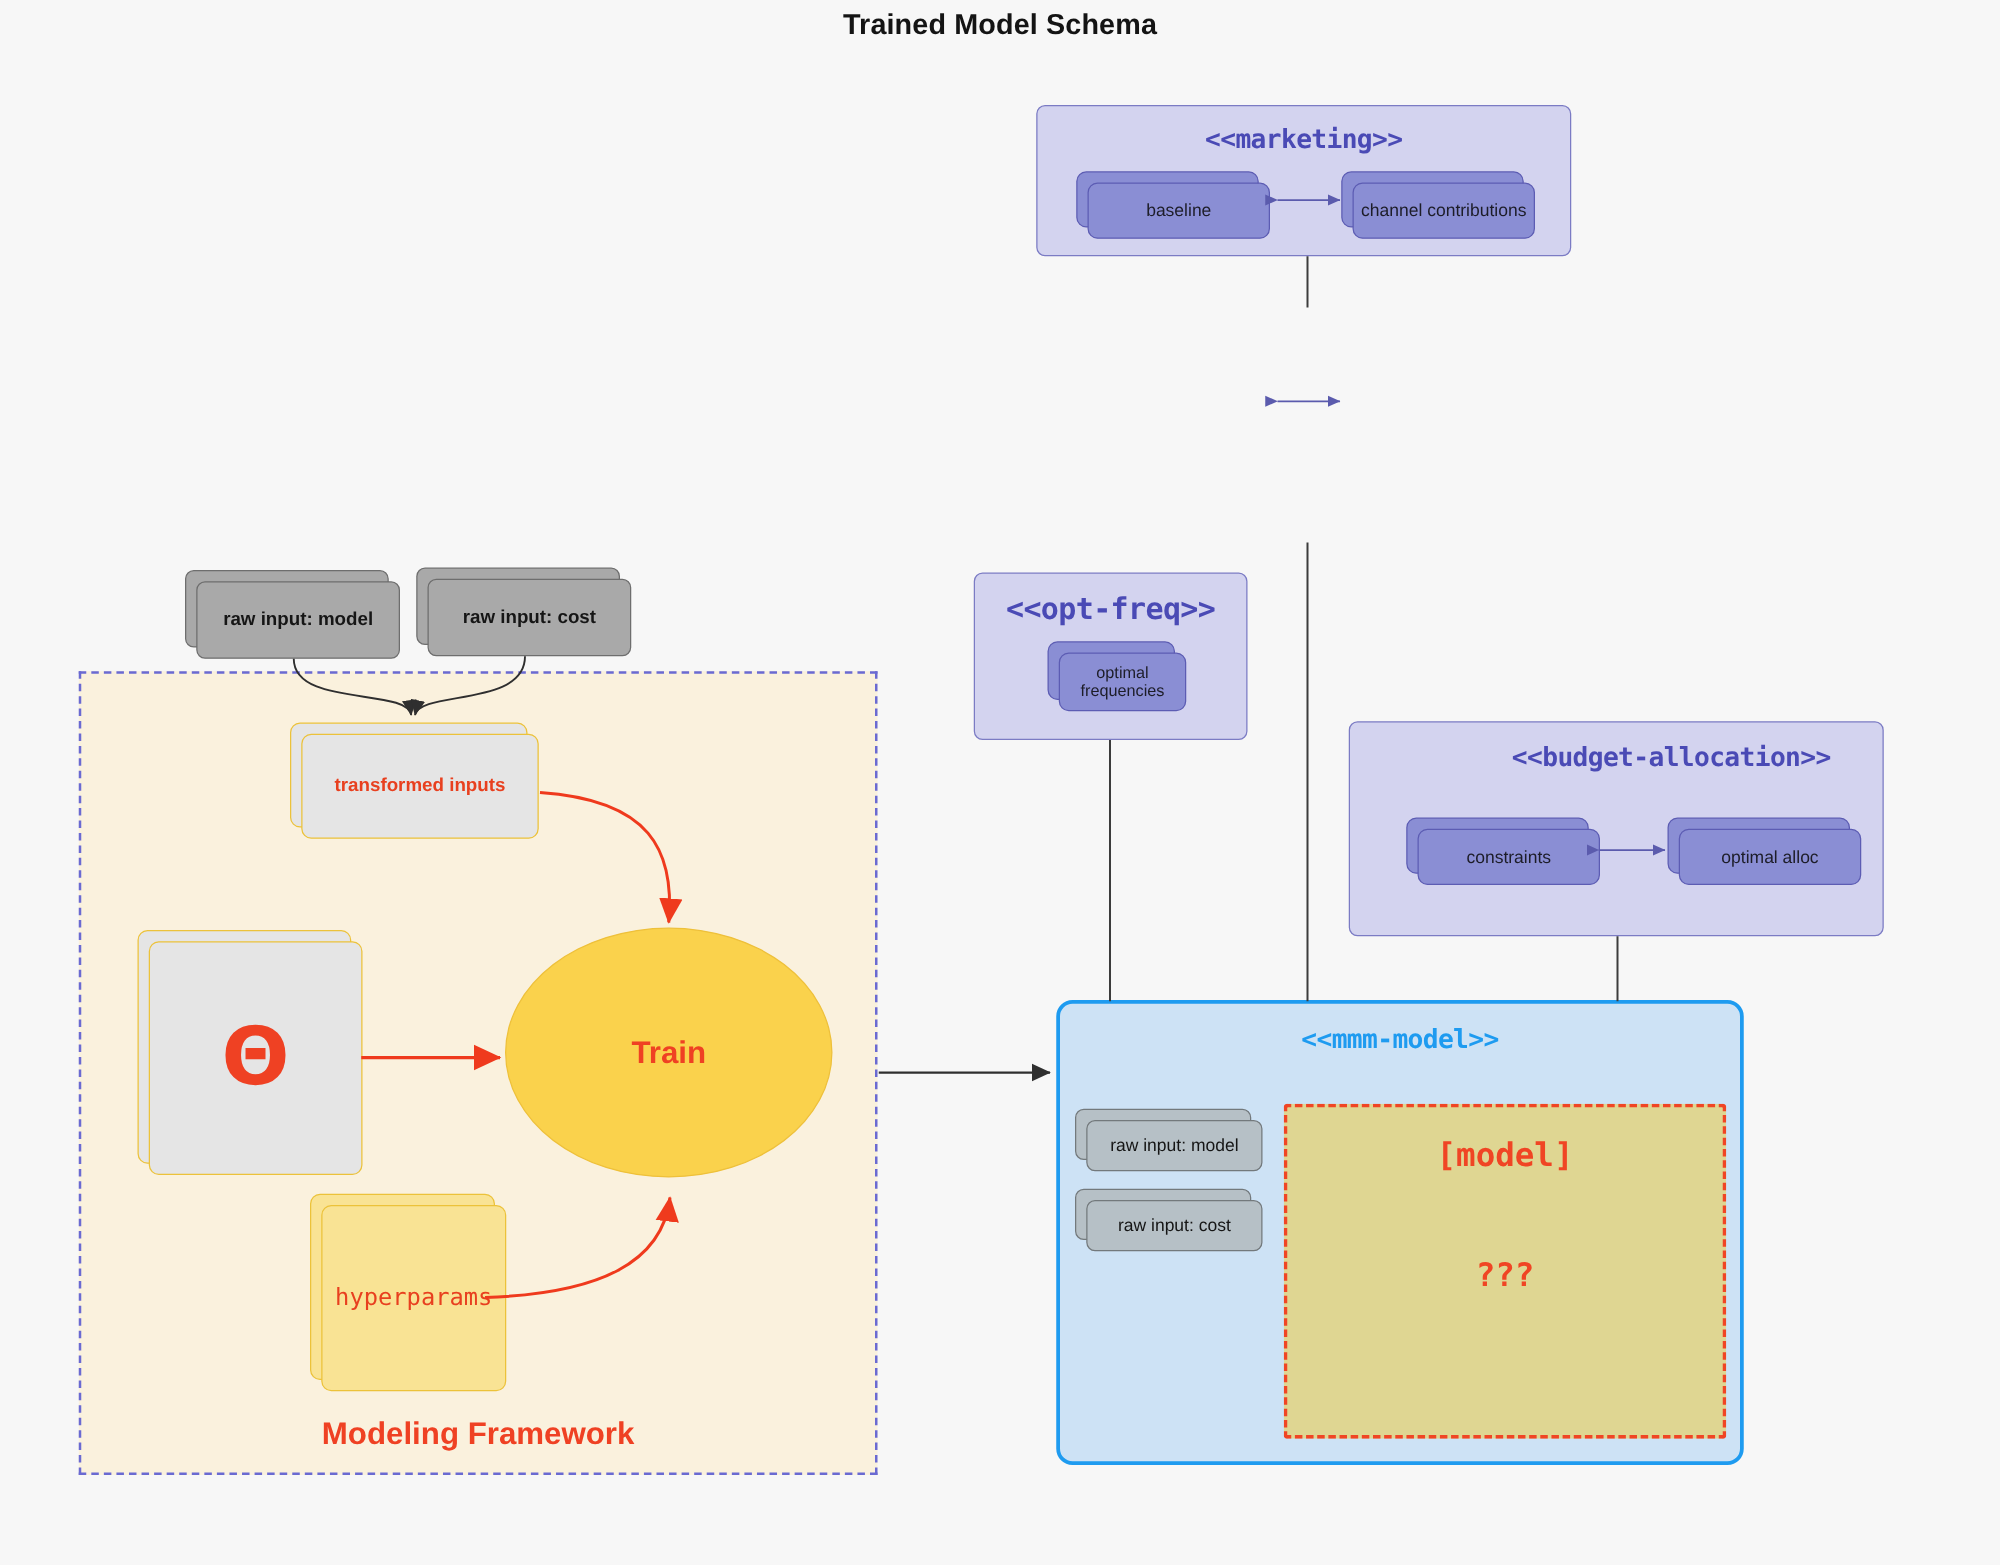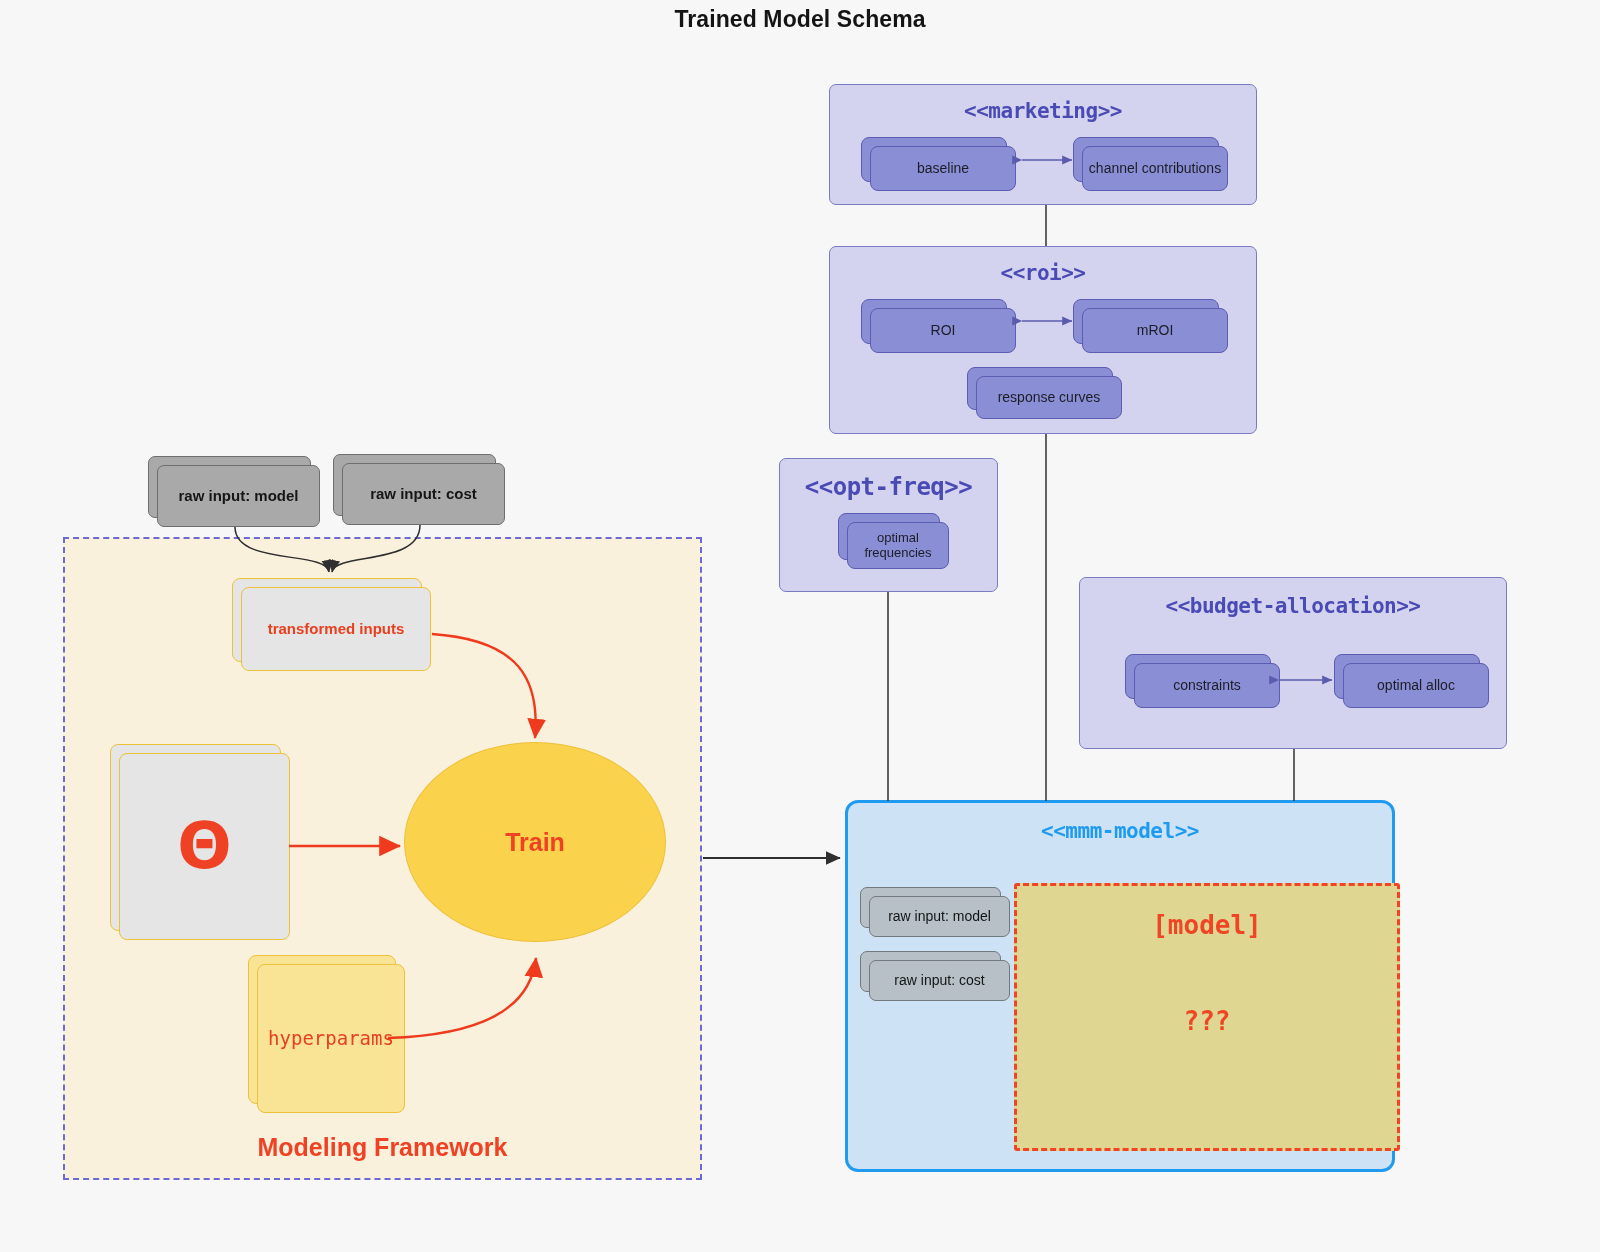--- a/index.html
+++ b/index.html
@@ -262,67 +262,52 @@
     <div class="card purple" style="left:31px; top:52px; width:155px; height:54px;">
       <div class="shadow-c"></div>
       <div class="front-c">baseline</div>
     </div>
     <div class="card purple" style="left:243px; top:52px; width:155px; height:54px;">
       <div class="shadow-c"></div>
       <div class="front-c">channel contributions</div>
     </div>
   </div>
 
-  <div class="abs package" id="pkg-roi" style="left:829px; top:246px; width:428px; height:188px;">
-    <div class="pkg-title" style="top:14px; font-size:21px;">&lt;&lt;roi&gt;&gt;</div>
-    <div class="card purple" style="left:31px; top:52px; width:155px; height:54px;">
-      <div class="shadow-c"></div>
-      <div class="front-c">ROI</div>
-    </div>
-    <div class="card purple" style="left:243px; top:52px; width:155px; height:54px;">
-      <div class="shadow-c"></div>
-      <div class="front-c">mROI</div>
-    </div>
-    <div class="card purple" style="left:137px; top:120px; width:155px; height:52px;">
-      <div class="shadow-c"></div>
-      <div class="front-c">response curves</div>
-    </div>
-  </div>
 
   <div class="abs package" id="pkg-optfreq" style="left:779px; top:458px; width:219px; height:134px;">
     <div class="pkg-title" style="top:14px; font-size:24px;">&lt;&lt;opt-freq&gt;&gt;</div>
     <div class="card purple" style="left:58px; top:54px; width:111px; height:56px;">
       <div class="shadow-c"></div>
       <div class="front-c" style="font-size:13px; padding:0 6px;">optimal frequencies</div>
     </div>
   </div>
 
   <div class="abs package" id="pkg-budget" style="left:1079px; top:577px; width:428px; height:172px;">
-    <div class="pkg-title" style="top:16px; font-size:21px;">&lt;&lt;budget-allocation&gt;&gt;</div>
+    <div class="pkg-title" style="top:16px; font-size:21px;margin-left:44px;">&lt;&lt;budget-allocation&gt;&gt;</div>
     <div class="card purple" style="left:45px; top:76px; width:155px; height:54px;">
       <div class="shadow-c"></div>
       <div class="front-c">constraints</div>
     </div>
     <div class="card purple" style="left:254px; top:76px; width:155px; height:54px;">
       <div class="shadow-c"></div>
       <div class="front-c">optimal alloc</div>
     </div>
   </div>
 
   <div class="abs" id="mmm-model" style="left:845px; top:800px; width:550px; height:372px;">
     <div id="mmm-title" style="top:16px;">&lt;&lt;mmm-model&gt;&gt;</div>
     <div class="card graysoft" style="left:12px; top:84px; width:150px; height:50px;">
       <div class="shadow-c"></div>
       <div class="front-c">raw input: model</div>
     </div>
     <div class="card graysoft" style="left:12px; top:148px; width:150px; height:50px;">
       <div class="shadow-c"></div>
       <div class="front-c">raw input: cost</div>
     </div>
-    <div id="model-dashed" style="left:166px; top:80px; width:348px; height:262px;padding-left:32px;">
+    <div id="model-dashed" style="left:179px; top:80px; width:348px; height:262px;">
       <div class="model-label model-name">[model]</div>
       <div class="model-label model-q">???</div>
     </div>
   </div>
 
   <div class="abs" id="modeling-framework" style="left:63px; top:537px; width:639px; height:643px;">
     <div id="mf-label" style="bottom:16px;">Modeling Framework</div>
   </div>
 
   <div class="abs card gray" style="left:148px; top:456px; width:172px; height:71px; z-index:4;">

